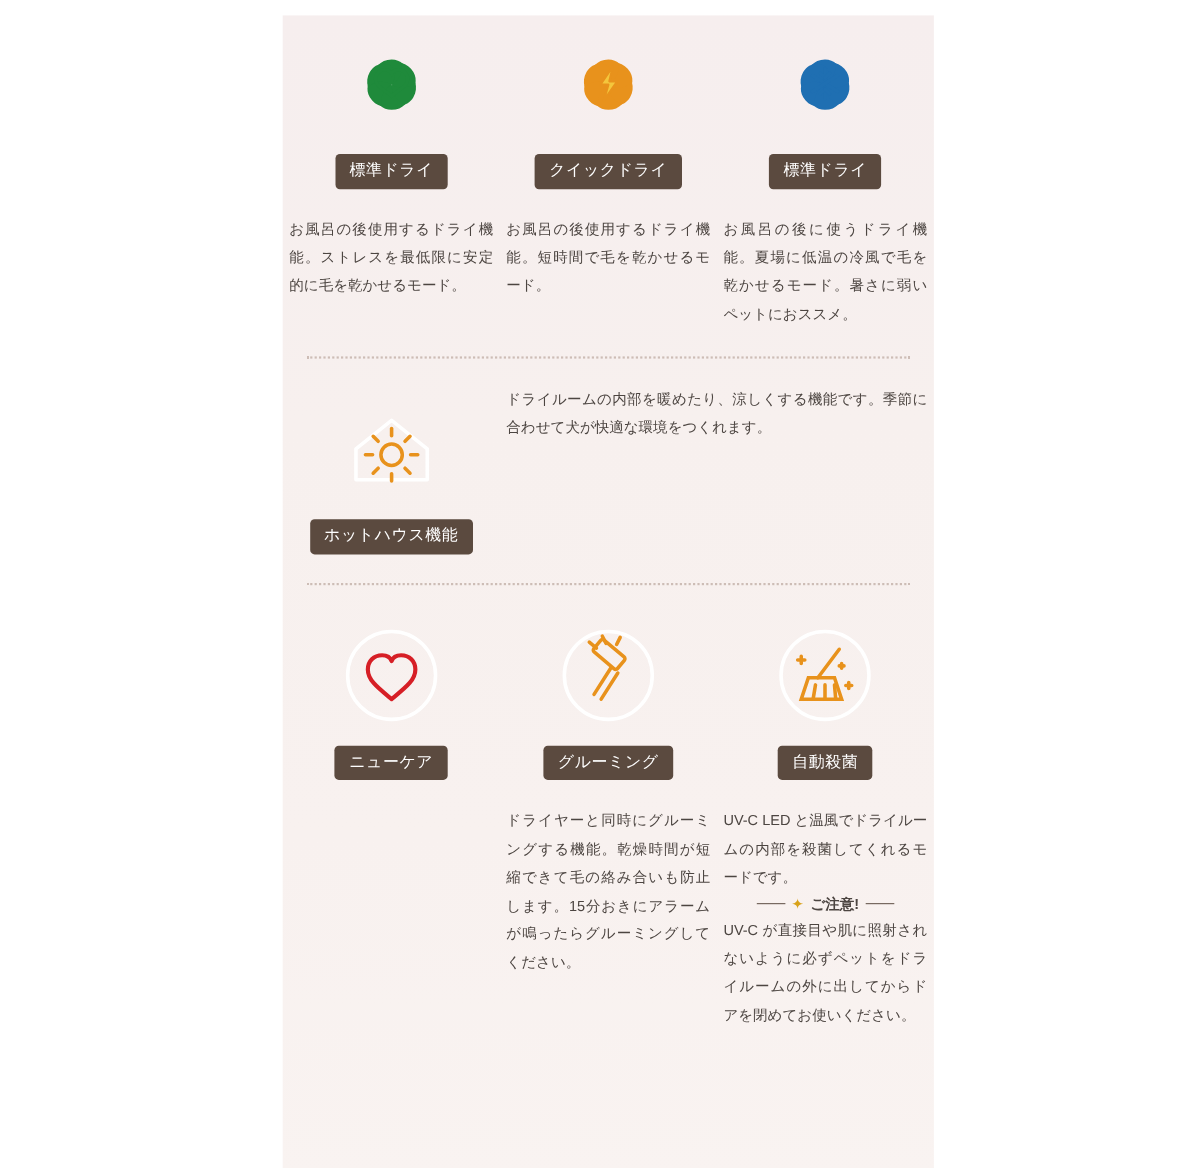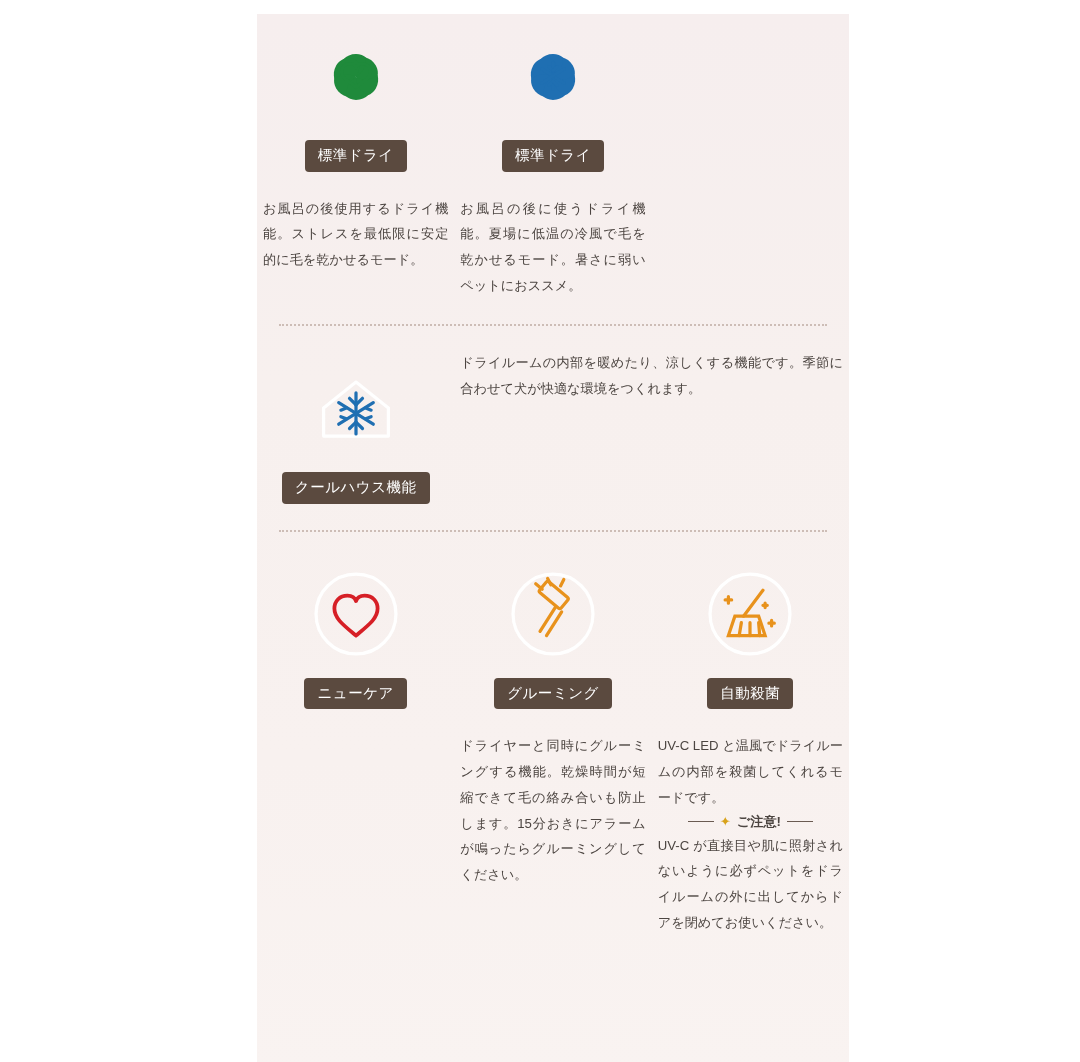--- a/index.html
+++ b/index.html
@@ -85,20 +85,37 @@
             <path d="M50 28 C58 28 64 34 64 41 C64 47 58 50 50 50 C50 42 46 36 38 33 C41 30 45 28 50 28Z" transform="rotate(240 50 50)"></path>
             <path d="M50 28 C58 28 64 34 64 41 C64 47 58 50 50 50 C50 42 46 36 38 33 C41 30 45 28 50 28Z" transform="rotate(300 50 50)"></path>
           </g>
           <path d="M50 60 C44 54 36 52 36 45 C36 40.5 39.5 37 44 37 C46.8 37 49 38.6 50 40.4 C51 38.6 53.2 37 56 37 C60.5 37 64 40.5 64 45 C64 52 56 54 50 60Z" fill="none" stroke="#1f8a3b" stroke-width="3"></path>
         </svg>
       </div>
       <div class="pill">標準ドライ</div>
       <div class="desc">お風呂の後使用するドライ機能。ストレスを最低限に安定的に毛を乾かせるモード。</div>
     </div>
 
+    <div class="cell">
+      <div class="icon-wrap">
+        <svg width="104" height="104" viewBox="0 0 100 100">
+          <g fill="#e8921c">
+            <path d="M50 28 C58 28 64 34 64 41 C64 47 58 50 50 50 C50 42 46 36 38 33 C41 30 45 28 50 28Z" transform="rotate(0 50 50)"></path>
+            <path d="M50 28 C58 28 64 34 64 41 C64 47 58 50 50 50 C50 42 46 36 38 33 C41 30 45 28 50 28Z" transform="rotate(60 50 50)"></path>
+            <path d="M50 28 C58 28 64 34 64 41 C64 47 58 50 50 50 C50 42 46 36 38 33 C41 30 45 28 50 28Z" transform="rotate(120 50 50)"></path>
+            <path d="M50 28 C58 28 64 34 64 41 C64 47 58 50 50 50 C50 42 46 36 38 33 C41 30 45 28 50 28Z" transform="rotate(180 50 50)"></path>
+            <path d="M50 28 C58 28 64 34 64 41 C64 47 58 50 50 50 C50 42 46 36 38 33 C41 30 45 28 50 28Z" transform="rotate(240 50 50)"></path>
+            <path d="M50 28 C58 28 64 34 64 41 C64 47 58 50 50 50 C50 42 46 36 38 33 C41 30 45 28 50 28Z" transform="rotate(300 50 50)"></path>
+          </g>
+          <path d="M54 34 L43 50 L50 50 L46 64 L58 47 L51 47 Z" fill="#f4c63c" stroke="#e8921c" stroke-width="2" stroke-linejoin="round"></path>
+        </svg>
+      </div>
+      <div class="pill">クイックドライ</div>
+      <div class="desc">お風呂の後使用するドライ機能。短時間で毛を乾かせるモード。</div>
+    </div>
 
     <div class="cell">
       <div class="icon-wrap">
         <svg width="104" height="104" viewBox="0 0 100 100">
           <g fill="#1f6fb2">
             <path d="M50 28 C58 28 64 34 64 41 C64 47 58 50 50 50 C50 42 46 36 38 33 C41 30 45 28 50 28Z" transform="rotate(0 50 50)"></path>
             <path d="M50 28 C58 28 64 34 64 41 C64 47 58 50 50 50 C50 42 46 36 38 33 C41 30 45 28 50 28Z" transform="rotate(60 50 50)"></path>
             <path d="M50 28 C58 28 64 34 64 41 C64 47 58 50 50 50 C50 42 46 36 38 33 C41 30 45 28 50 28Z" transform="rotate(120 50 50)"></path>
             <path d="M50 28 C58 28 64 34 64 41 C64 47 58 50 50 50 C50 42 46 36 38 33 C41 30 45 28 50 28Z" transform="rotate(180 50 50)"></path>
             <path d="M50 28 C58 28 64 34 64 41 C64 47 58 50 50 50 C50 42 46 36 38 33 C41 30 45 28 50 28Z" transform="rotate(240 50 50)"></path>
@@ -118,42 +135,40 @@
       <div class="pill">標準ドライ</div>
       <div class="desc">お風呂の後に使うドライ機能。夏場に低温の冷風で毛を乾かせるモード。暑さに弱いペットにおススメ。</div>
     </div>
   </div>
 
   <hr class="sep">
 
   <div class="grid">
 
 
-
     <div class="cell">
       <div class="icon-wrap circle-icon">
         <svg width="108" height="108" viewBox="0 0 100 100">
           <path d="M20 50 L50 26 L80 50 L80 76 L20 76 Z" fill="none" stroke="#ffffff" stroke-width="3" stroke-linejoin="round"></path>
-          <g stroke="#1f6fb2" stroke-width="3" stroke-linecap="round">
-            <line x1="50" y1="36" x2="50" y2="74"></line>
-            <line x1="34" y1="45" x2="66" y2="65"></line>
-            <line x1="66" y1="45" x2="34" y2="65"></line>
-            <line x1="44" y1="41" x2="50" y2="47"></line>
-              <line x1="56" y1="41" x2="50" y2="47"></line>
-            <line x1="44" y1="69" x2="50" y2="63"></line>
-              <line x1="56" y1="69" x2="50" y2="63"></line>
-            <line x1="36" y1="52" x2="41" y2="50"></line>
-              <line x1="64" y1="52" x2="59" y2="50"></line>
-            <line x1="36" y1="58" x2="41" y2="60"></line>
-              <line x1="64" y1="58" x2="59" y2="60"></line>
-          </g>
-        </svg>
-      </div>
-      <div class="pill">クールハウス機能</div>
-    </div>
+          <g stroke="#e8921c" stroke-width="3" stroke-linecap="round" fill="none">
+            <circle cx="50" cy="55" r="9"></circle>
+            <line x1="50" y1="39" x2="50" y2="33"></line>
+            <line x1="50" y1="71" x2="50" y2="77"></line>
+            <line x1="34" y1="55" x2="28" y2="55"></line>
+            <line x1="66" y1="55" x2="72" y2="55"></line>
+            <line x1="38.7" y1="43.7" x2="34.5" y2="39.5"></line>
+            <line x1="61.3" y1="43.7" x2="65.5" y2="39.5"></line>
+            <line x1="38.7" y1="66.3" x2="34.5" y2="70.5"></line>
+            <line x1="61.3" y1="66.3" x2="65.5" y2="70.5"></line>
+          </g>
+        </svg>
+      </div>
+      <div class="pill">ホットハウス機能</div>
+    </div>
+
 
     <div class="wide-desc">ドライルームの内部を暖めたり、涼しくする機能です。季節に合わせて犬が快適な環境をつくれます。</div>
   </div>
 
   <hr class="sep">
 
   <div class="grid">
 
     <div class="cell">
       <div class="icon-wrap circle-icon">

